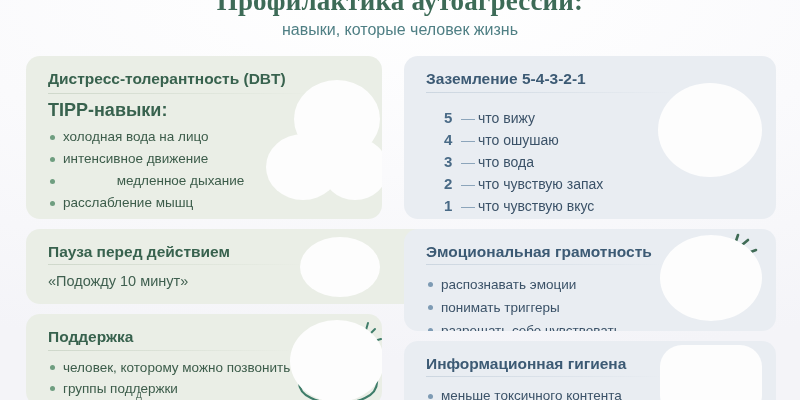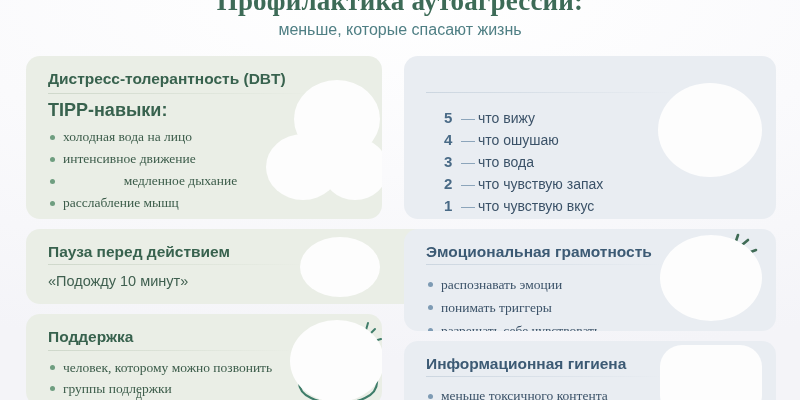--- a/index.html
+++ b/index.html
@@ -55,21 +55,21 @@
   .c-sub{
     position:absolute;left:22px;font-size:18px;font-weight:700;color:#38624e;
     white-space:nowrap;
   }
   .c-quote{
     position:absolute;left:22px;font-size:14.5px;color:#3f5f4f;white-space:nowrap;
   }
 
   ul.bullets{list-style:none;margin:0;padding:0;position:absolute;left:22px;}
   ul.bullets li{
-    position:relative;padding-left:15px;font-size:13.5px;white-space:nowrap;font-family:Liberation Serif, serif;
+    position:relative;padding-left:15px;font-size:13.5px;white-space:nowrap;
   }
   .green ul.bullets li{color:#3c5c4a;}
   .blue  ul.bullets li{color:#3b5268;}
   ul.bullets li::before{
     content:"";position:absolute;left:2px;top:50%;margin-top:-2.5px;
     width:5px;height:5px;border-radius:50%;
   }
   .green ul.bullets li::before{background:#6f9e80;}
   .blue  ul.bullets li::before{background:#7e9bb4;}
 
@@ -97,21 +97,21 @@
 </style>
 </head>
 <body>
 
 <div class="page-bg"></div>
 
 <div class="stage">
 
   <div class="header">
     <div class="title">Профилактика аутоагрессии:</div>
-    <div class="subtitle">меньше, которые спасают жизнь</div>
+    <div class="subtitle">навыки, которые человек жизнь</div>
   </div>
 
   <div class="card green" style="left:26px;top:56px;width:356px;height:163px;">
     <div class="c-head">Дистресс-толерантность (DBT)</div>
     <div class="c-rule" style="top:37px;width:268px;"></div>
     <div class="c-sub" style="top:44px;">TIPP-навыки:</div>
     <ul class="bullets" style="top:70px;width:250px;">
       <li style="line-height:22px;">холодная вода на лицо</li>
       <li style="line-height:22px;">интенсивное движение</li>
       <li style="line-height:22px;text-align:center;">медленное дыхание</li>
@@ -233,20 +233,21 @@
           <path d="M76 48 q10 2 11 12 q1 12 -12 18 q-10 5 -26 5"></path>
           <path d="M74 52 q5 6 2 13"></path>
           <path d="M30 58 q6 7 8 14"></path>
           <path d="M66 58 q-6 7 -8 14"></path>
         </g>
       </svg>
     </div>
   </div>
 
   <div class="card blue" style="left:404px;top:56px;width:372px;height:163px;">
+    <div class="c-head">Заземление 5-4-3-2-1</div>
     <div class="c-rule" style="top:36px;width:250px;"></div>
     <ol class="numlist" style="top:45px;">
       <li>
         <span class="n">5</span><span class="dash">—</span><span>что вижу</span>
       </li>
       <li>
         <span class="n">4</span><span class="dash">—</span><span>что ошушаю</span>
       </li>
       <li>
         <span class="n">3</span><span class="dash">—</span><span>что вода</span>

